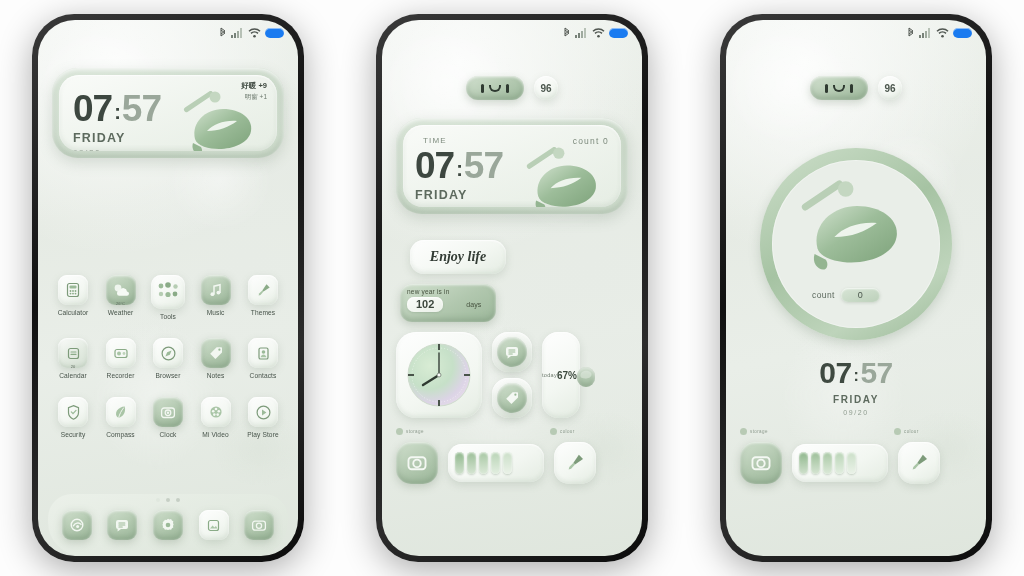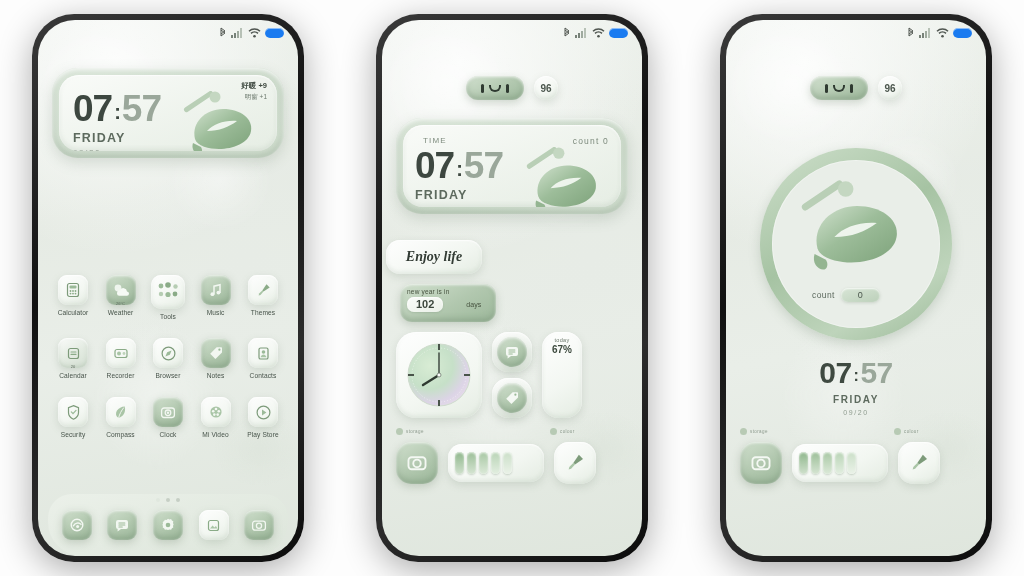--- a/index.html
+++ b/index.html
@@ -157,21 +157,21 @@
   .cd-num {
     font-size:11px; font-weight:700; color:#3b463c;
     background:linear-gradient(160deg,#fbfdfa,#eaf0e8);
     border-radius:7px; padding:0 9px; line-height:15px;
     box-shadow: inset 0 1px 2px rgba(255,255,255,1), 0 1px 2px rgba(120,140,118,.28);
   }
   .cd-unit { font-size:7px; color:#46523f; }
 
   .analogcard { position:absolute; border-radius:20px; display:flex; align-items:center; justify-content:center; }
   .smallround { position:absolute; border-radius:16px; display:flex; align-items:center; justify-content:center; }
-  .vertcard { position:absolute; border-radius:16px; padding:5px 20px; display:flex; flex-direction:column; align-items:center; }
+  .vertcard { position:absolute; border-radius:16px; padding:5px 0; display:flex; align-items:center; }
   .v-today { font-size:5.5px; color:#6d7a6d; letter-spacing:.3px; }
   .v-pct { font-size:10px; font-weight:700; color:#3d4a3e; margin-top:1px; }
   .v-bar { margin-top:4px; width:100%; flex:1; border-radius:11px;
     background:linear-gradient(180deg, rgba(188,208,186,.85), rgba(156,184,154,.9));
     box-shadow: inset 0 2px 4px rgba(255,255,255,.6), inset 0 -2px 5px rgba(100,126,98,.4);
     display:flex; align-items:flex-end; justify-content:center; padding-bottom:6px; }
 
   .segbar {
     position:absolute; border-radius:14px; display:flex; align-items:center; gap:3px; padding:0 7px;
   }
@@ -550,21 +550,21 @@
               <rect x="6" y="18" width="34" height="5" rx="2.5" transform="rotate(-34 6 18)" fill="#b9cfb6"></rect>
               <circle cx="38" cy="6" r="5.5" fill="#c4d7c1"></circle>
               <path d="M18 48c-4-16 10-30 28-30 18 0 30 10 28 22-2 12-18 18-32 18-10 0-22-3-24-10z" fill="url(#jg2)"></path>
               <path d="M30 40c6-7 18-11 30-10-8 6-18 10-30 10z" fill="#f4f8f3" opacity=".92"></path>
               <path d="M16 52c-2 6 2 11 6 11 3 0 4-4 2-7z" fill="#94b591"></path>
             </svg>
           </div>
         </div>
       </div>
 
-      <div class="quotecard glass-white" style="left:4px; top:220px; width:96px; height:34px; font-size:14px;">Enjoy life</div>
+      <div class="quotecard glass-white" style="left:28px; top:220px; width:96px; height:34px; font-size:14px;">Enjoy life</div>
 
 
       <div class="countdown jade" style="left:18px; top:264px; width:96px; height:38px;">
         <div class="cd-label">new year is in</div>
         <div class="cd-row">
           <div class="cd-num">102</div>
           <div class="cd-unit">days</div>
         </div>
       </div>
 

